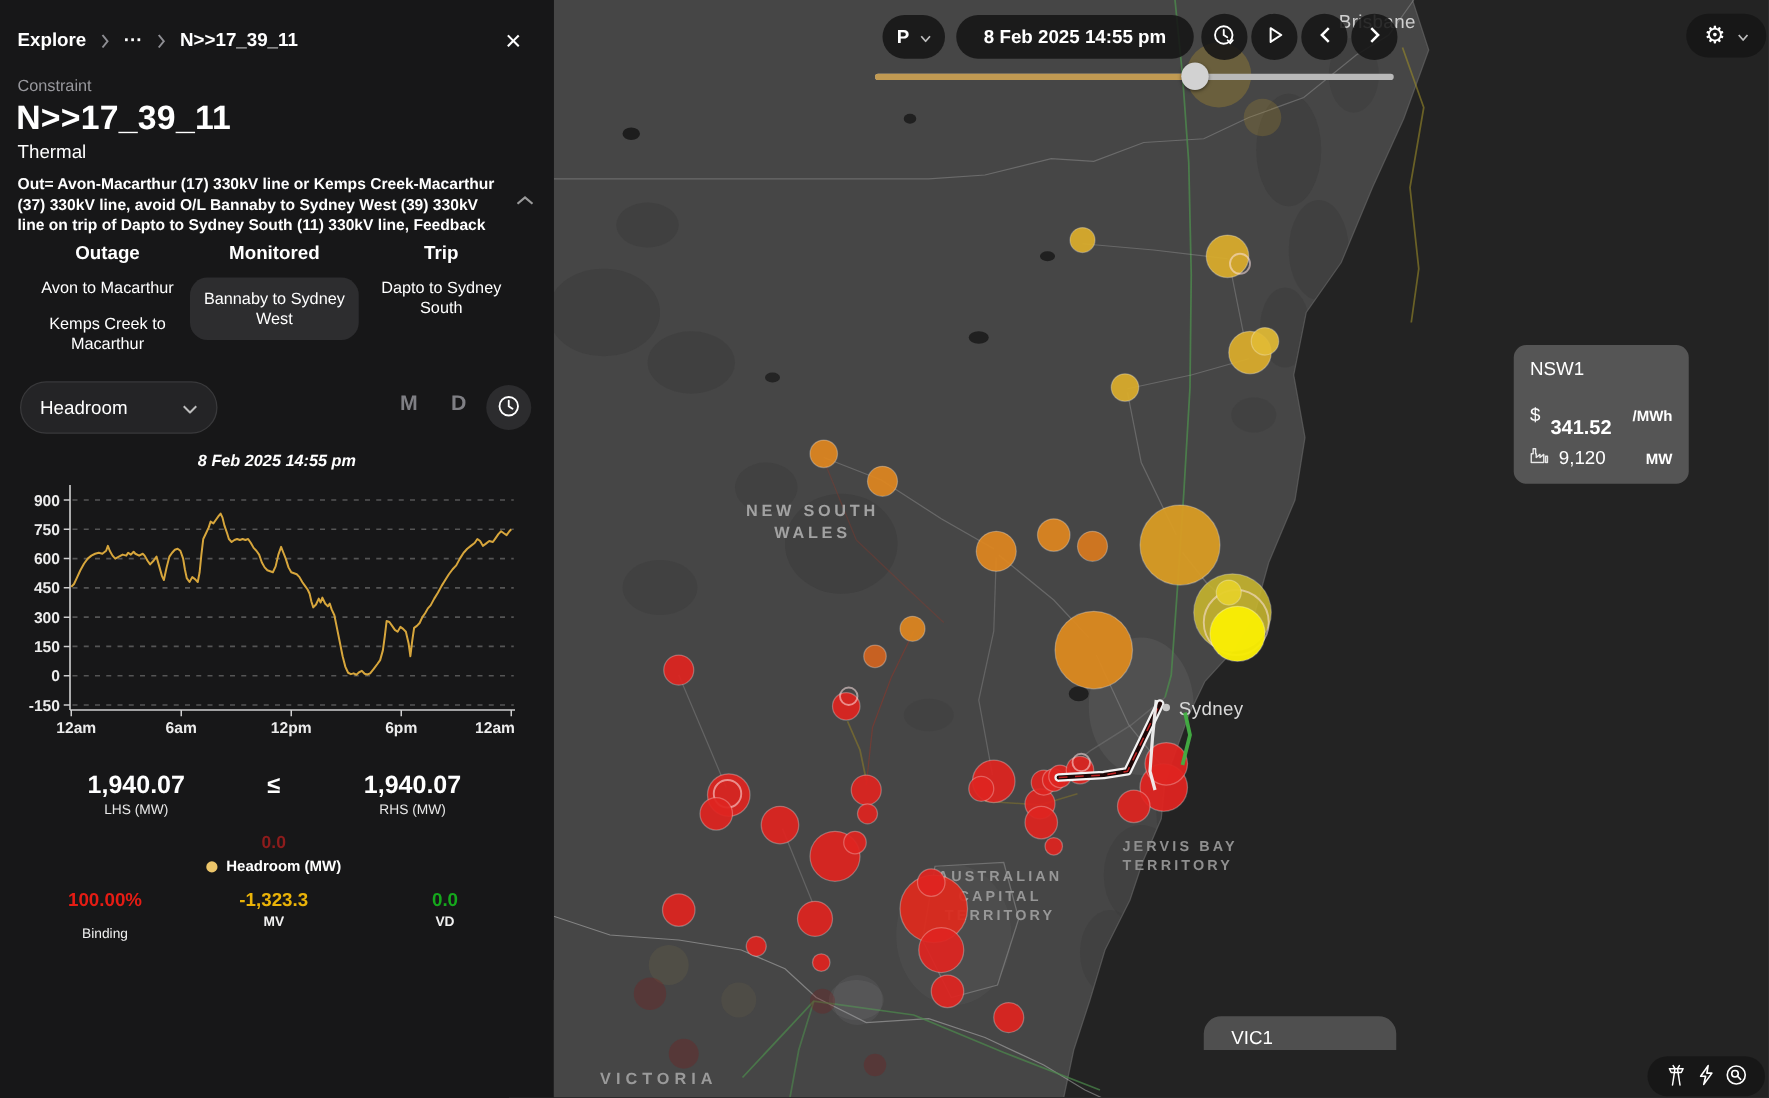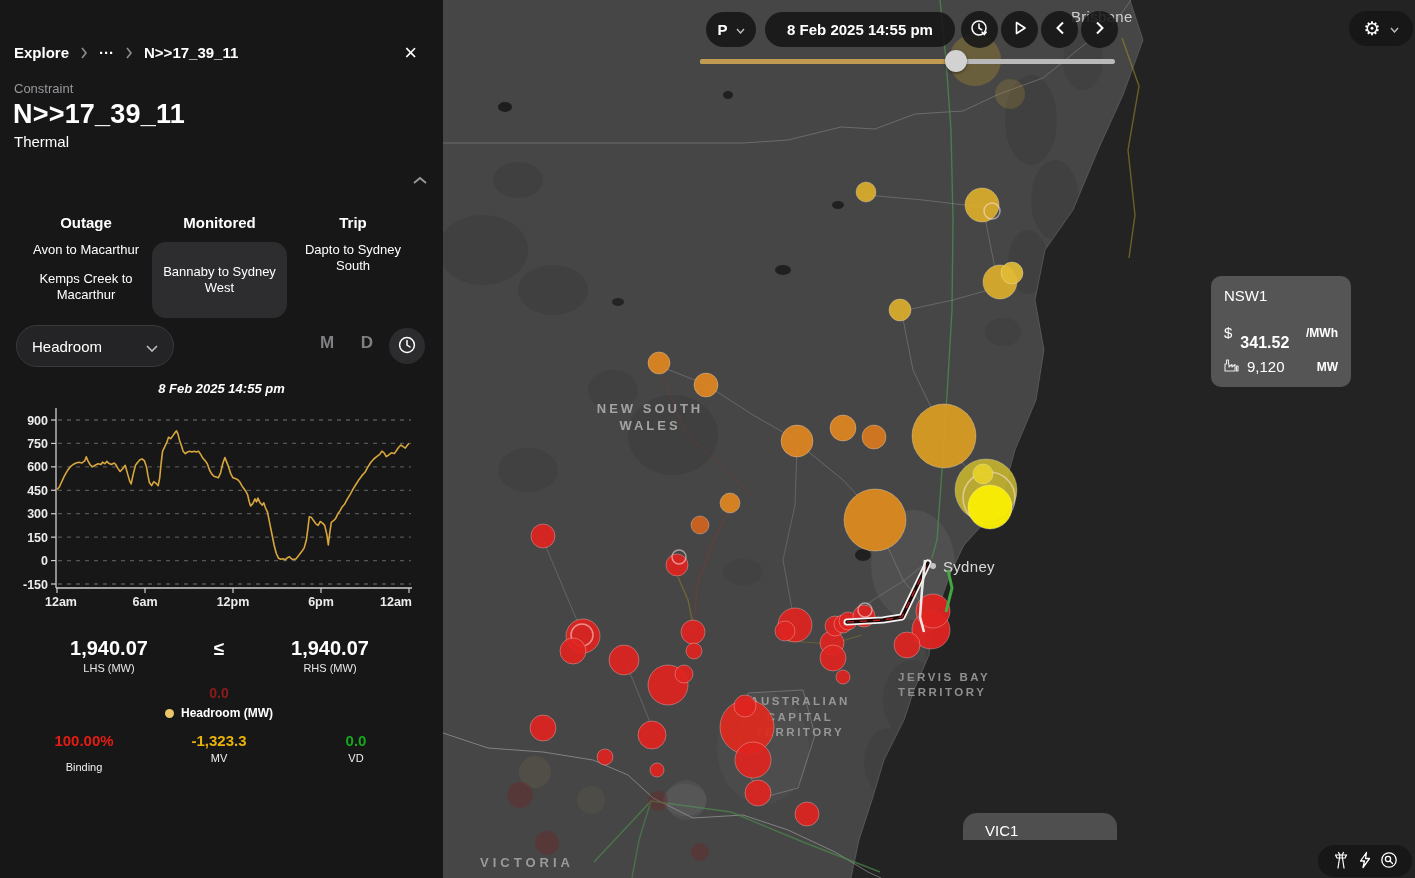--- a/index.html
+++ b/index.html
@@ -1,47 +1,47 @@
 <!DOCTYPE html>
 <html><head>
 <meta charset="utf-8">
 <style>
   * { box-sizing: border-box; margin: 0; padding: 0; }
   html,body { width:1415px; height:878px; overflow:hidden; background:#171718;
     font-family:"Liberation Sans", sans-serif; color:#fff; position:relative; }
 
   
-  .sidebar { position:absolute; left:0; top:0; width:443px; height:784px; background:#171718; z-index:5;margin-top:20px; }
+  .sidebar { position:absolute; left:0; top:0; width:443px; height:784px; background:#171718; z-index:5; }
   .breadcrumb { position:absolute; left:14px; top:24px; display:flex; align-items:center; gap:11px; font-size:15px; font-weight:600; }
   .crumb-sep svg { display:block; }
   .close-btn { position:absolute; right:26px; top:22px; background:none; border:none; color:#fff; font-size:22px; font-weight:300; cursor:pointer; line-height:1; }
   .constraint-label { position:absolute; left:14px; top:61px; font-size:13px; color:#98989d; }
   .page-title { position:absolute; left:13px; top:79px; font-size:27px; font-weight:600; letter-spacing:.2px; }
   .type-label { position:absolute; left:14px; top:113px; font-size:15px; }
   .toggle-wrap { position:absolute; right:19px; top:76px; background:#2b2b2d; border-radius:20px; padding:3px; display:flex; height:38px; }
   .toggle-seg { border:none; border-radius:17px; font-size:14px; font-weight:600; color:#fff; padding:0 16px; background:transparent; cursor:pointer; font-family:inherit; }
   .toggle-seg.active { background:#121214; box-shadow:0 0 0 1px #3a3a3c; }
   .description { position:absolute; left:14px; top:139px; width:392px; font-size:12.5px; font-weight:700; line-height:16.5px; }
   .collapse-btn { position:absolute; right:16px; top:153px; background:none; border:none; cursor:pointer; }
   .col { position:absolute; text-align:center; font-size:13px; line-height:16px; }
   .col-header { font-size:15px; font-weight:700; margin-bottom:11px; }
   .col-item { margin-bottom:13px; }
-  .pill-item { display:inline-block; background:#2d2d2f; border-radius:14px; padding:22px 10px; }
+  .pill-item { display:inline-block; background:#2d2d2f; border-radius:14px; padding:9px 10px; }
   .metric-dd { position:absolute; left:16px; top:305px; width:158px; height:42px; background:#242426; border:1px solid #39393b; border-radius:21px; display:flex; align-items:center; padding:0 15px; font-size:15px; cursor:pointer; color:#fff; font-family:inherit; }
   .metric-dd .dd-chevron { margin-left:auto; }
   .md-btn { position:absolute; top:313px; width:26px; background:none; border:none; color:#7f7f84; font-size:17px; font-weight:700; cursor:pointer; font-family:inherit; }
   .clock-btn { position:absolute; left:389px; top:308px; width:36px; height:36px; border-radius:50%; background:#2c2c2e; border:none; cursor:pointer; display:flex; align-items:center; justify-content:center; }
   .chart-title { position:absolute; left:0; top:361px; width:443px; text-align:center; font-size:13px; font-style:italic; font-weight:600; }
   #chart-svg { position:absolute; left:0; top:381px; }
   .eq-block { position:absolute; text-align:center; }
   .eq-val { font-size:20px; font-weight:700; }
   .eq-lab { font-size:11px; margin-top:2px; color:#e8e8e8; }
   .eq-op { position:absolute; left:204px; top:618px; width:30px; text-align:center; font-size:19px; font-weight:700; }
   .stat-val { font-size:15px; font-weight:700; }
-  .stat-lab { font-size:11px; font-weight:400; margin-top:3px; color:#f0f0f0; }
+  .stat-lab { font-size:11px; font-weight:700; margin-top:3px; color:#f0f0f0; }
   .headroom-val { position:absolute; left:144px; top:665px; width:150px; text-align:center; font-size:14px; font-weight:700; color:#8e1c1c; }
   .legend-row { position:absolute; left:144px; top:686px; width:150px; display:flex; align-items:center; justify-content:center; gap:7px; font-size:12px; font-weight:600; }
   .legend-dot { width:9px; height:9px; border-radius:50%; background:#ecc56a; }
 
   
   .map { position:absolute; left:443px; top:0; width:972px; height:878px; background:#464646; overflow:hidden; }
   #map-svg { position:absolute; left:0; top:0; }
   .map-header { position:absolute; left:0; top:0; width:972px; height:70px; z-index:4; }
   .hdr-pill { position:absolute; top:12px; height:35px; background:rgba(22,22,22,.88); border-radius:18px; display:flex; align-items:center; justify-content:center; color:#fff; border:none; cursor:pointer; font-family:inherit; }
   .circle-btn { position:absolute; top:11px; width:37px; height:37px; border-radius:50%; background:rgba(22,22,22,.88); border:none; cursor:pointer; display:flex; align-items:center; justify-content:center; }
@@ -79,20 +79,21 @@
       </span>
     <span>N&gt;&gt;17_39_11</span>
   </div>
   <button class="close-btn">×</button>
 
   <div class="constraint-label">Constraint</div>
   <div class="page-title">N&gt;&gt;17_39_11</div>
   <div class="type-label">Thermal</div>
 
 
+  <div class="description">Out= Avon-Macarthur (17) 330kV line or Kemps Creek-Macarthur (37) 330kV line, avoid O/L Bannaby to Sydney West (39) 330kV line on trip of Dapto to Sydney South (11) 330kV line, Feedback</div>
   <button class="collapse-btn"><svg width="14" height="9" viewBox="0 0 14 9">
         <polyline points="1,7 7,2 13,7" fill="none" stroke="#9a9a9a" stroke-width="1.8"></polyline>
       </svg></button>
 
   <div class="col" style="left:16px; top:195px; width:140px;">
     <div class="col-header">Outage</div>
     <div class="col-item">Avon to Macarthur</div>
     <div class="col-item">Kemps Creek to Macarthur</div>
   </div>
   <div class="col" style="left:152px; top:195px; width:135px;text-align:center;">

